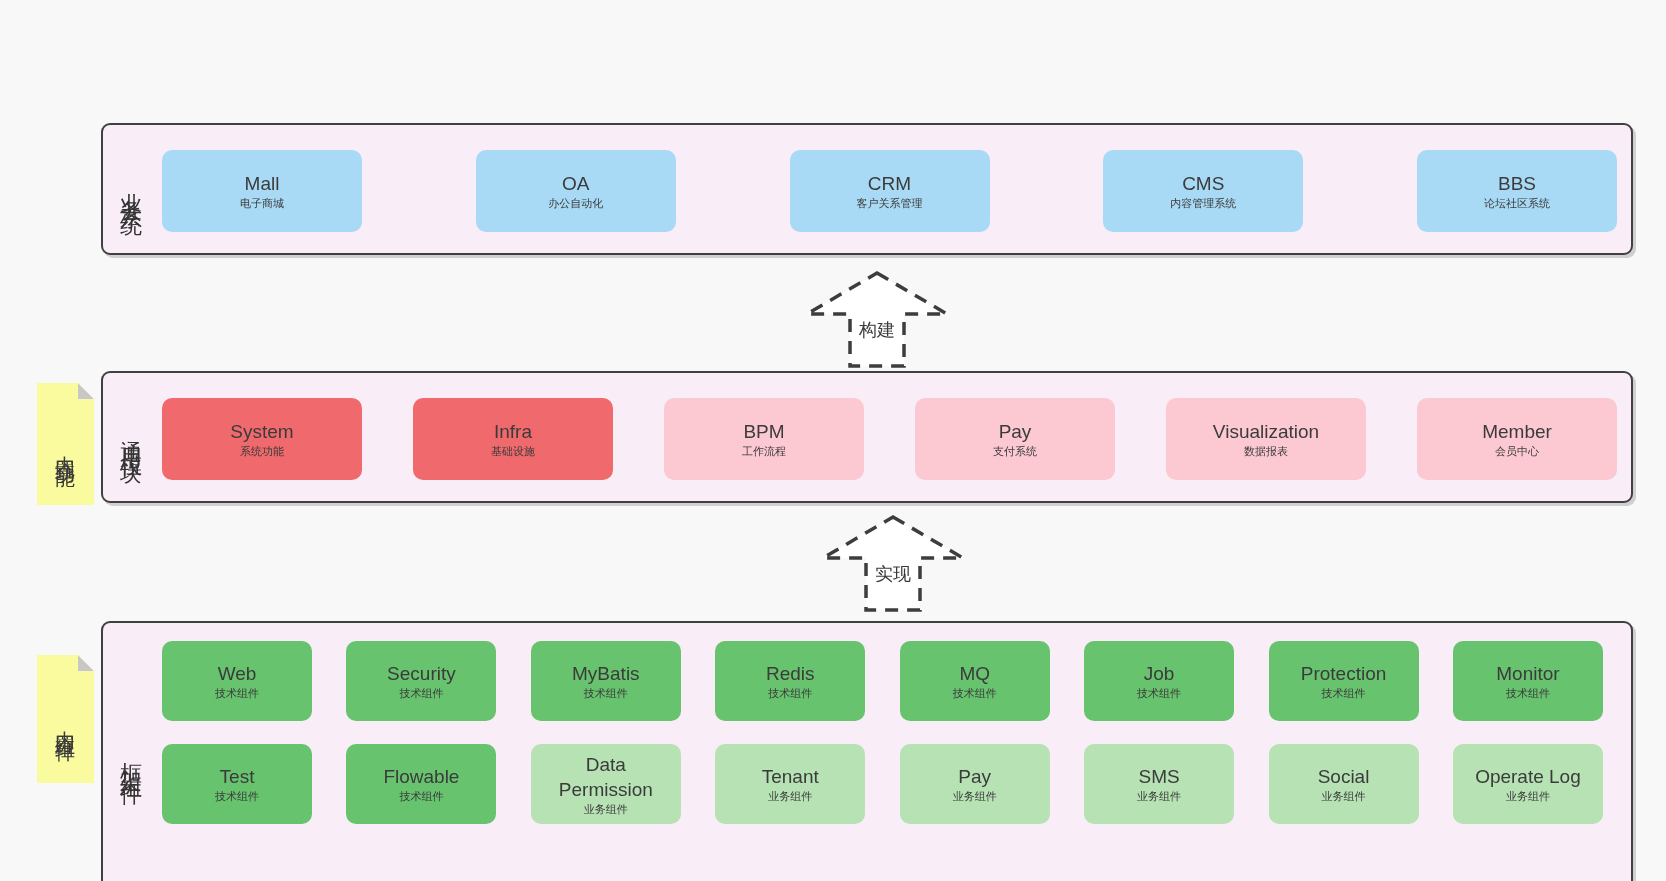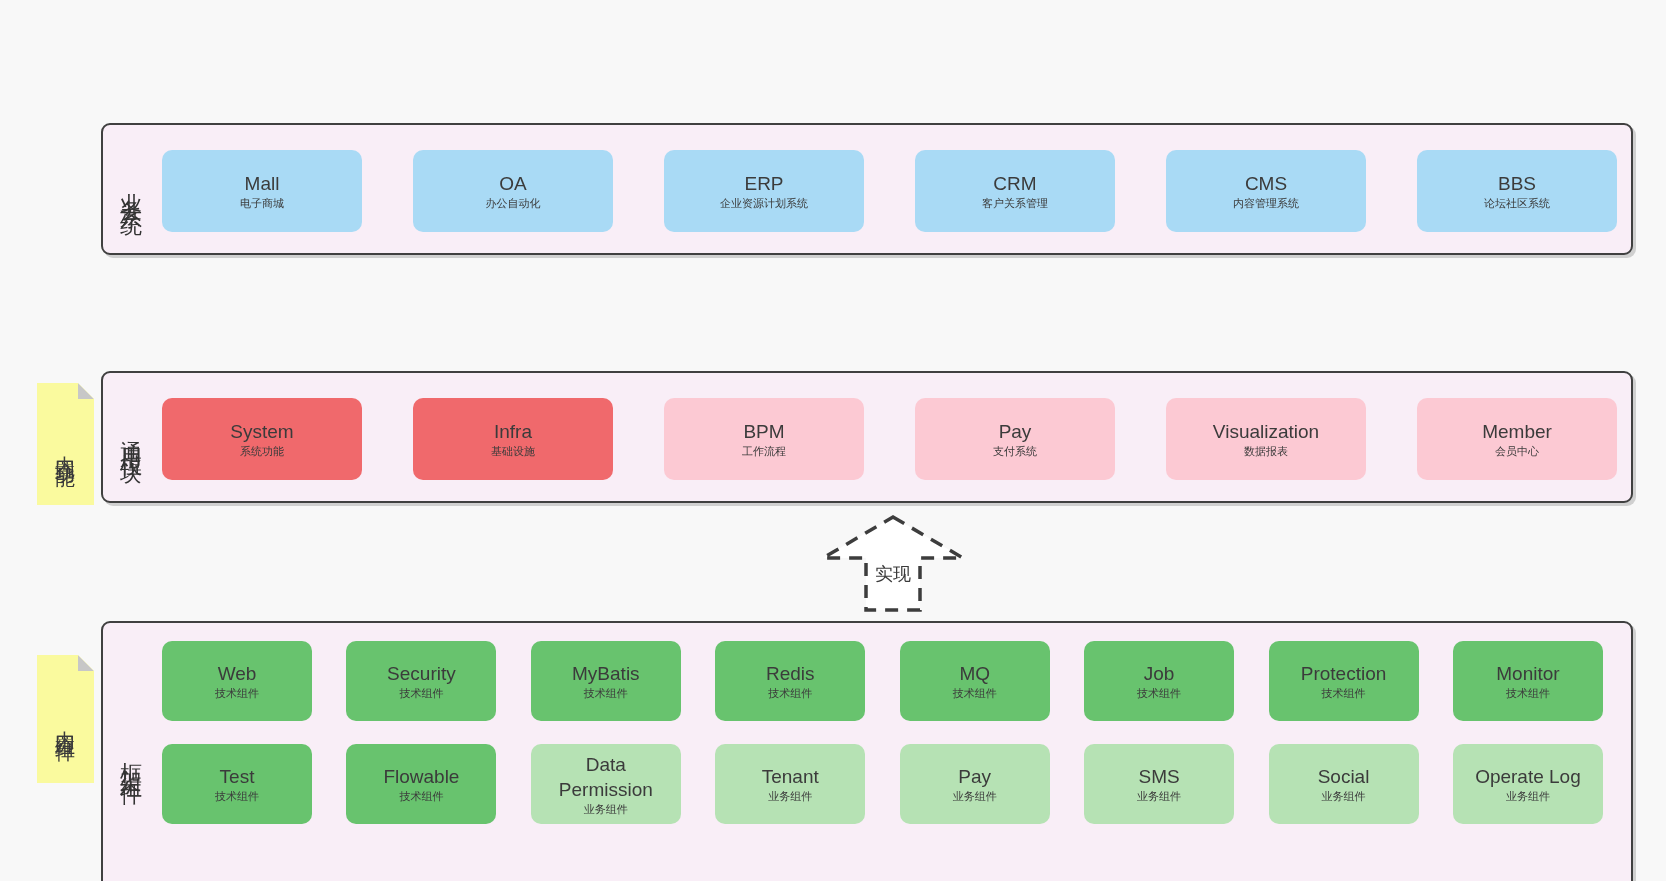--- a/index.html
+++ b/index.html
@@ -92,41 +92,43 @@
 
   <div class="sticky" id="sticky-features">
     <div class="fold"></div>
     <div class="sticky-text">内置功能</div>
   </div>
   <div class="sticky" id="sticky-components">
     <div class="fold"></div>
     <div class="sticky-text">内置组件</div>
   </div>
 
+  <div class="arrow" id="arrow-build">
+    <svg viewBox="0 0 146 100">
+      <polygon points="73,3 143,44 100,44 100,96 46,96 46,44 3,44" fill="var(--arrow-fill)" stroke="var(--arrow-stroke)" stroke-width="3.5" stroke-dasharray="13 9" stroke-linejoin="miter"></polygon>
+    </svg>
+    <span class="arrow-label">构建</span>
+  </div>
   <div class="arrow" id="arrow-implement">
     <svg viewBox="0 0 146 100">
       <polygon points="73,3 143,44 100,44 100,96 46,96 46,44 3,44" fill="var(--arrow-fill)" stroke="var(--arrow-stroke)" stroke-width="3.5" stroke-dasharray="13 9" stroke-linejoin="miter"></polygon>
     </svg>
     <span class="arrow-label">实现</span>
   </div>
 
   <div class="panel" id="panel-business">
     <div class="panel-label">业务系统</div>
     <div class="boxes main">
       <div class="box blue">
         <div class="box-en">Mall</div>
         <div class="box-zh">电子商城</div>
       </div>
       <div class="box blue">
         <div class="box-en">OA</div>
         <div class="box-zh">办公自动化</div>
-      </div>
-      <div class="box blue">
-        <div class="box-en">ERP</div>
-        <div class="box-zh">企业资源计划系统</div>
       </div>
       <div class="box blue">
         <div class="box-en">CRM</div>
         <div class="box-zh">客户关系管理</div>
       </div>
       <div class="box blue">
         <div class="box-en">CMS</div>
         <div class="box-zh">内容管理系统</div>
       </div>
       <div class="box blue">

